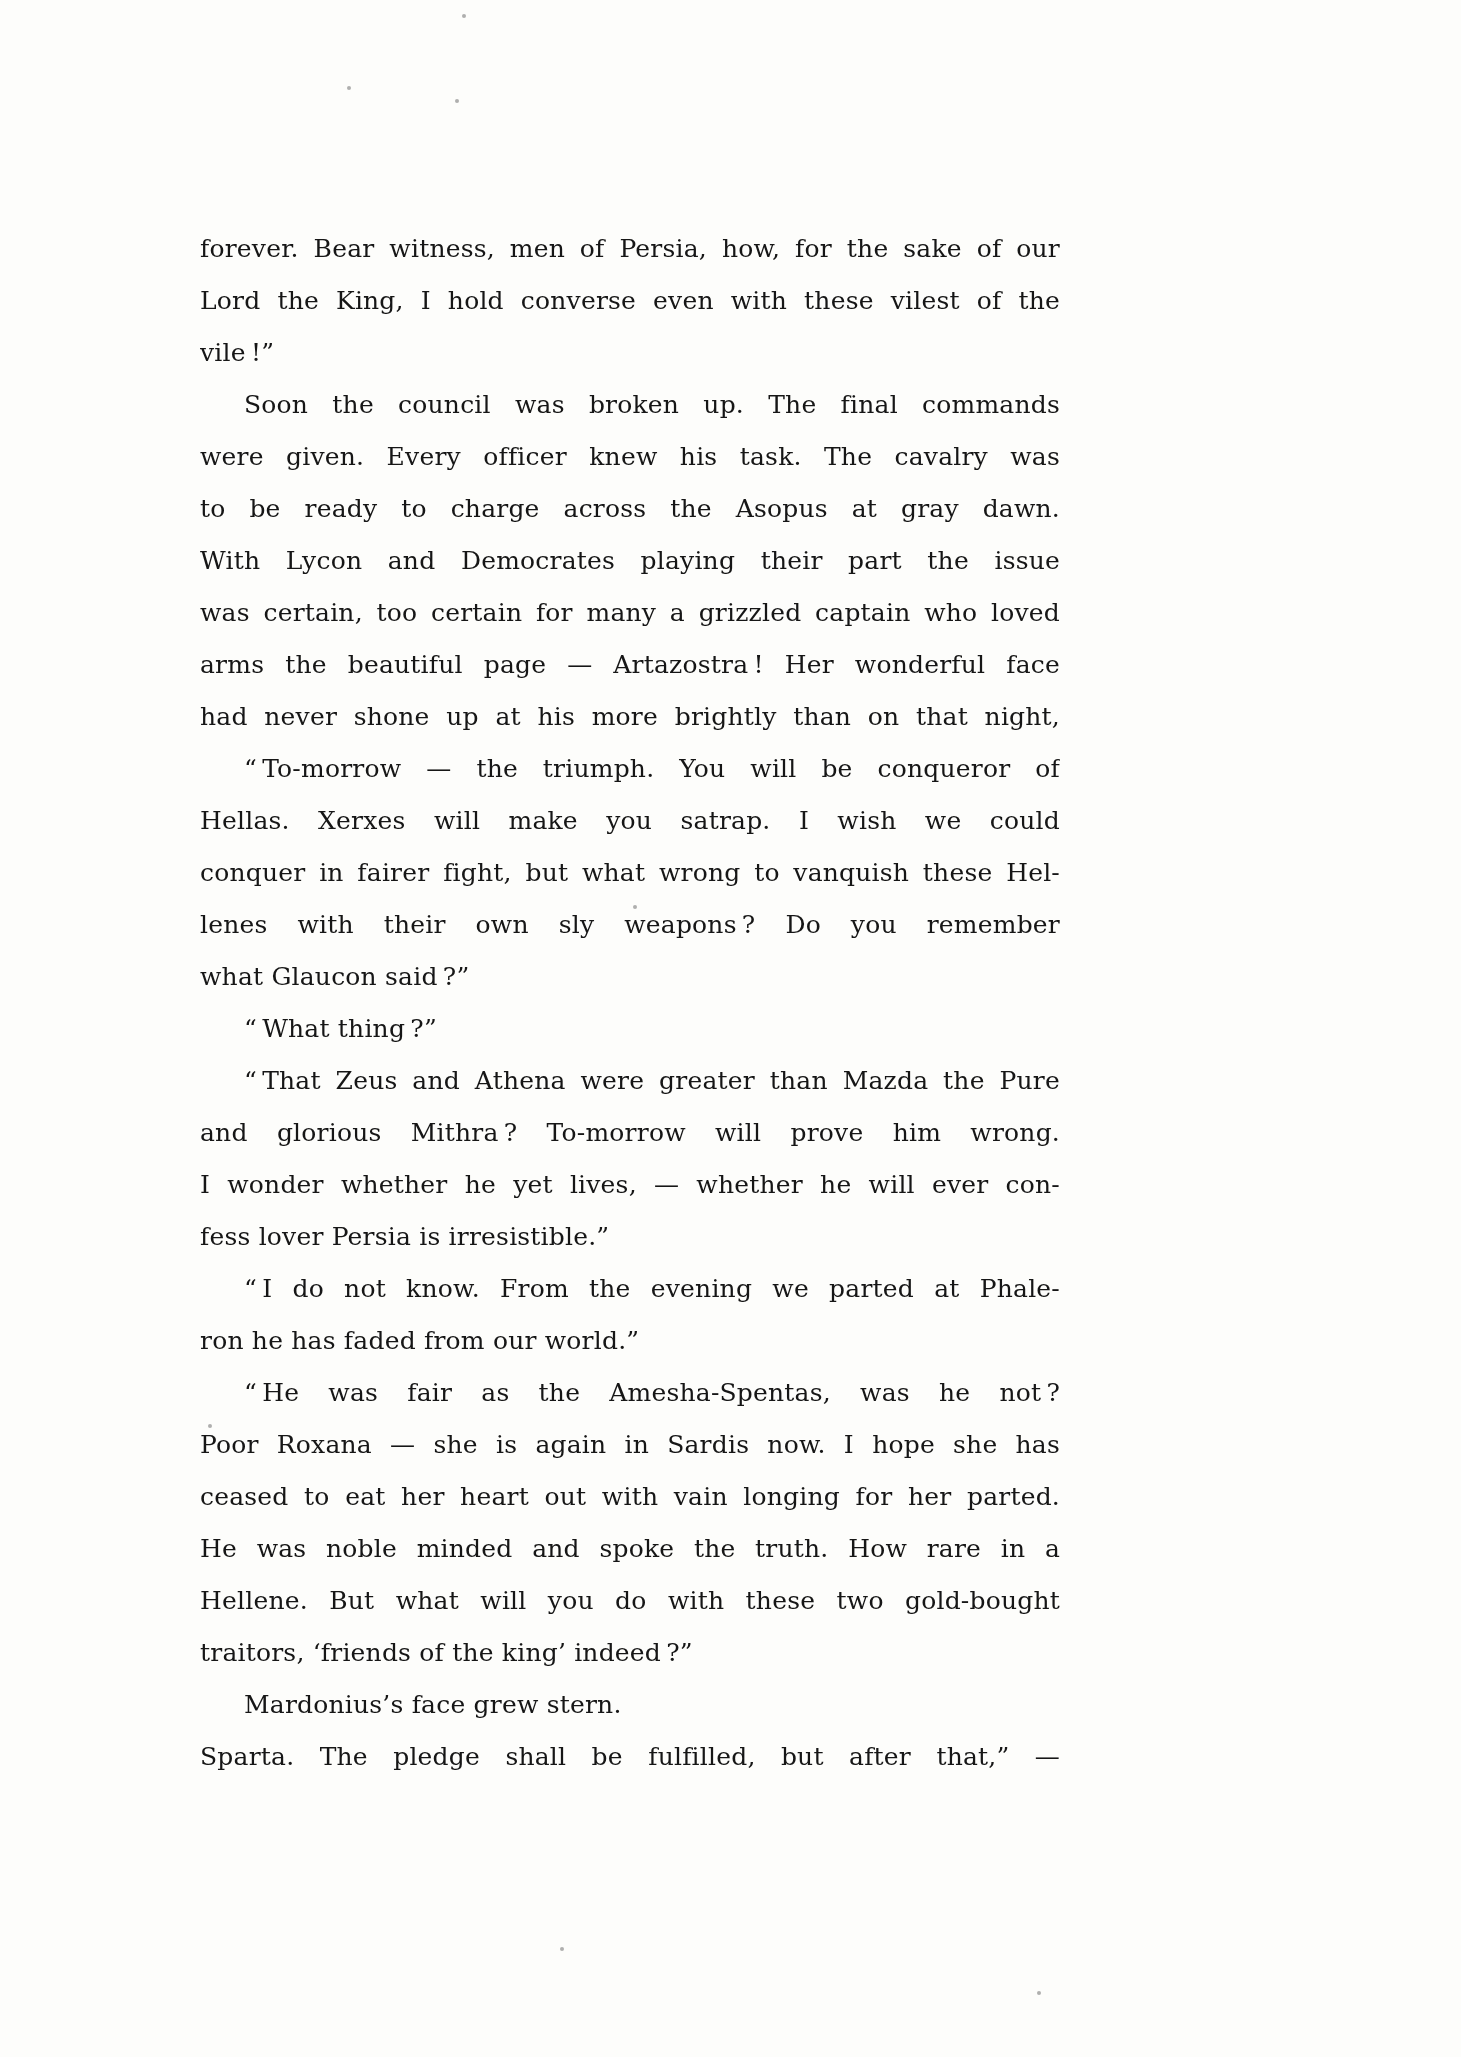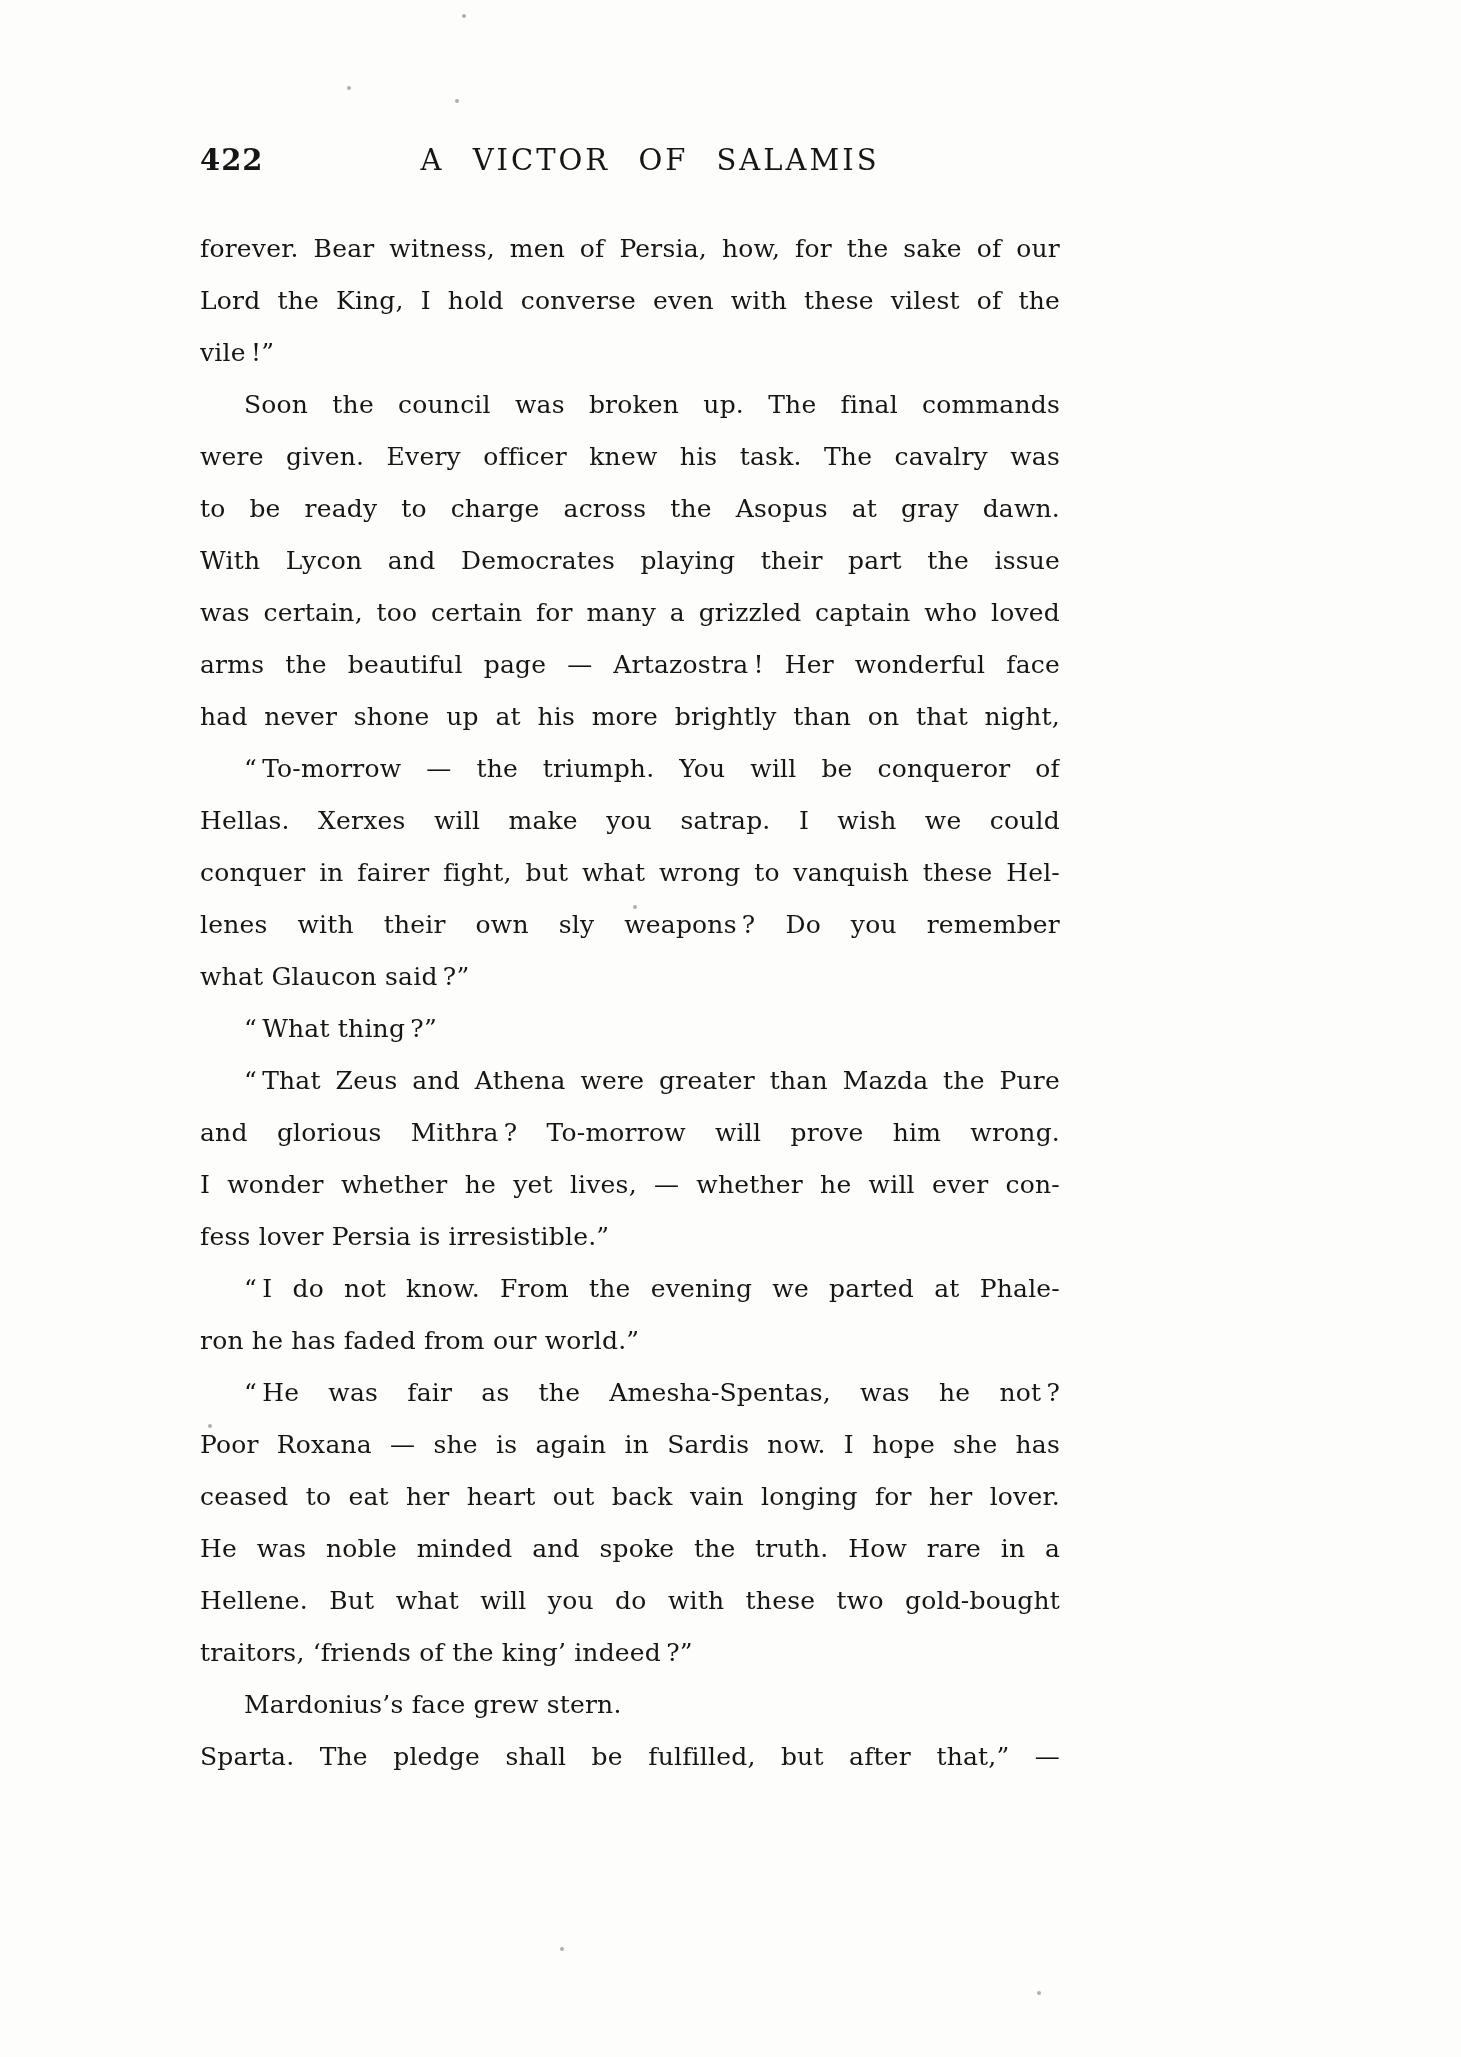--- a/index.html
+++ b/index.html
@@ -58,24 +58,20 @@
     width:4px;height:4px;
     background:#6f6f6f;
     opacity:0.55;
     border-radius:50%;
   }
 </style>
 </head>
 <body>
 
 <div class="page">
-  <div class="header">
-    <span class="pagenum">422</span>
-    <span class="running-title">A VICTOR OF SALAMIS</span>
-  </div>
   <div class="text-block" id="text-block">
       <div class="line">forever. Bear witness, men of Persia, how, for the sake of our</div>
       <div class="line">Lord the King, I hold converse even with these vilest of the</div>
       <div class="line last">vile !”</div>
       <div class="line indent">Soon the council was broken up. The final commands</div>
       <div class="line">were given. Every officer knew his task. The cavalry was</div>
       <div class="line">to be ready to charge across the Asopus at gray dawn.</div>
       <div class="line">With Lycon and Democrates playing their part the issue</div>
       <div class="line">was certain, too certain for many a grizzled captain who loved</div>
       <div class="line">arms the beautiful page — Artazostra ! Her wonderful face</div>
@@ -87,21 +83,21 @@
       <div class="line last">what Glaucon said ?”</div>
       <div class="line last indent">“ What thing ?”</div>
       <div class="line indent">“ That Zeus and Athena were greater than Mazda the Pure</div>
       <div class="line">and glorious Mithra ? To-morrow will prove him wrong.</div>
       <div class="line">I wonder whether he yet lives, — whether he will ever con-</div>
       <div class="line last">fess lover Persia is irresistible.”</div>
       <div class="line indent">“ I do not know. From the evening we parted at Phale-</div>
       <div class="line last">ron he has faded from our world.”</div>
       <div class="line indent">“ He was fair as the Amesha-Spentas, was he not ?</div>
       <div class="line">Poor Roxana — she is again in Sardis now. I hope she has</div>
-      <div class="line">ceased to eat her heart out back vain longing for her lover.</div>
+      <div class="line">ceased to eat her heart out with vain longing for her parted.</div>
       <div class="line">He was noble minded and spoke the truth. How rare in a</div>
       <div class="line">Hellene. But what will you do with these two gold-bought</div>
       <div class="line last">traitors, ‘friends of the king’ indeed ?”</div>
       <div class="line last indent">Mardonius’s face grew stern.</div>
       <div class="line jlast">Sparta. The pledge shall be fulfilled, but after that,” —</div>
     </div>
 <div class="speck" style="left: 455px; top: 99px;"></div>
     <div class="speck" style="left: 347px; top: 86px;"></div>
     <div class="speck" style="left: 462px; top: 14px;"></div>
     <div class="speck" style="left: 560px; top: 1947px;"></div>

